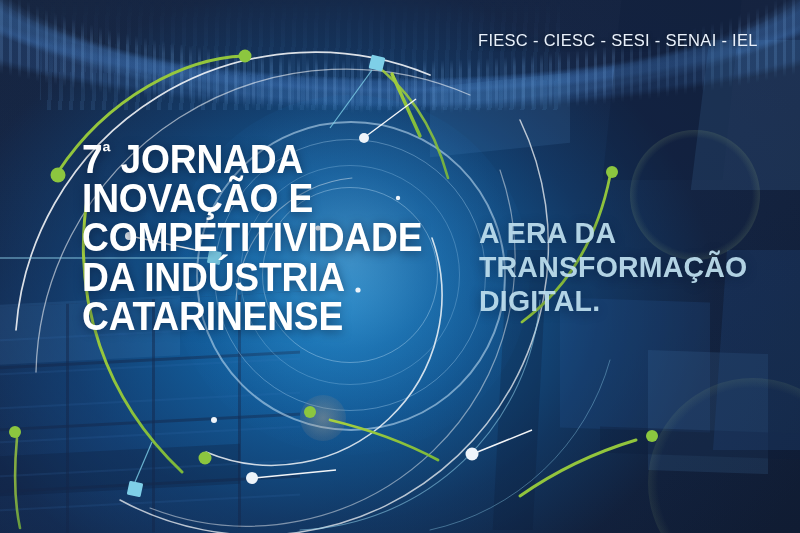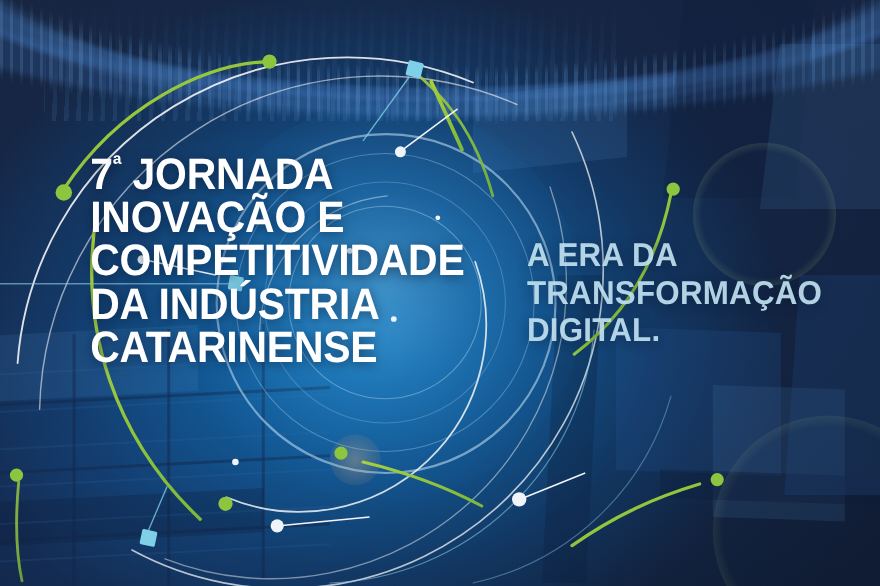--- a/index.html
+++ b/index.html
@@ -347,20 +347,21 @@
       <rect x="370" y="56" width="14" height="14" rx="1.5" transform="rotate(14 377 63)"></rect>
       <rect x="208" y="251" width="13" height="13" rx="1.5" transform="rotate(10 214 257)"></rect>
       <rect x="128" y="482" width="14" height="14" rx="1.5" transform="rotate(12 135 489)"></rect>
     </g>
     <g stroke="#7ecfe8" stroke-width="1.2" fill="none" opacity="0.8">
       <path d="M 372 70 L 330 128"></path>
       <path d="M 135 482 L 152 442"></path>
     </g>
   </svg>
 
+  <div class="org-line">FIESC - CIESC - SESI - SENAI - IEL</div>
 
   <h1 class="headline">
     <span class="ln"><span>7</span><span class="ord">ª</span><span> JORNADA</span></span>
     <span class="ln">INOVAÇÃO E</span>
     <span class="ln">COMPETITIVIDADE</span>
     <span class="ln">DA INDÚSTRIA</span>
     <span class="ln">CATARINENSE</span>
   </h1>
 
   <h2 class="subhead">

